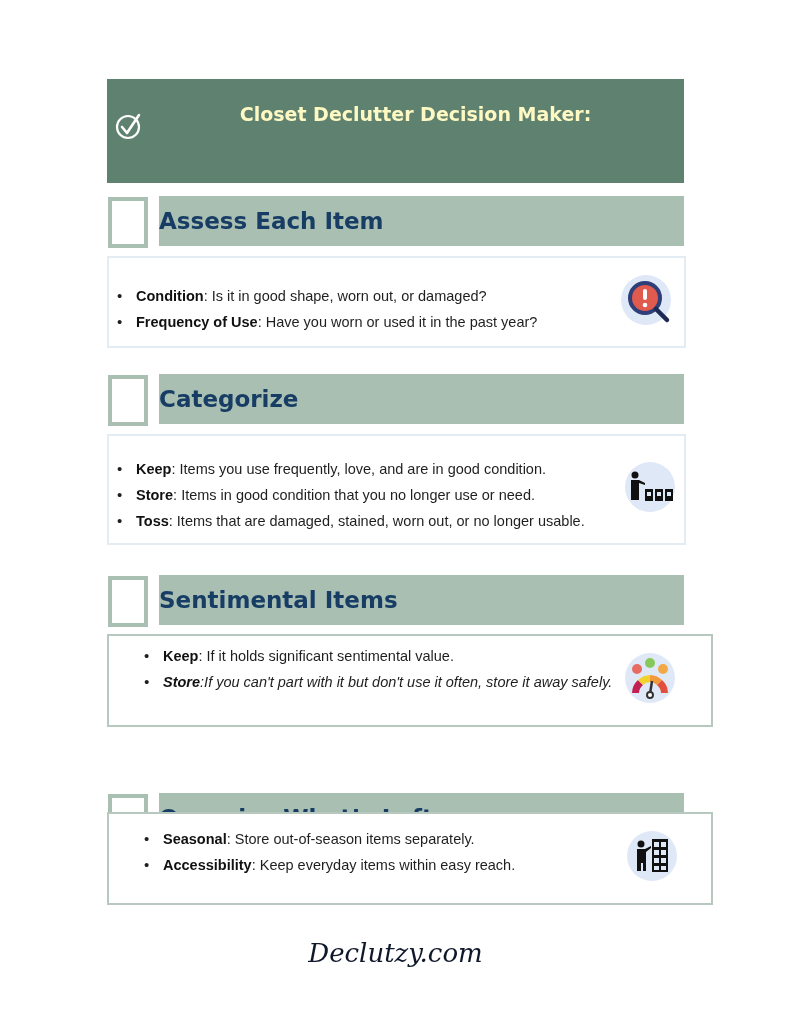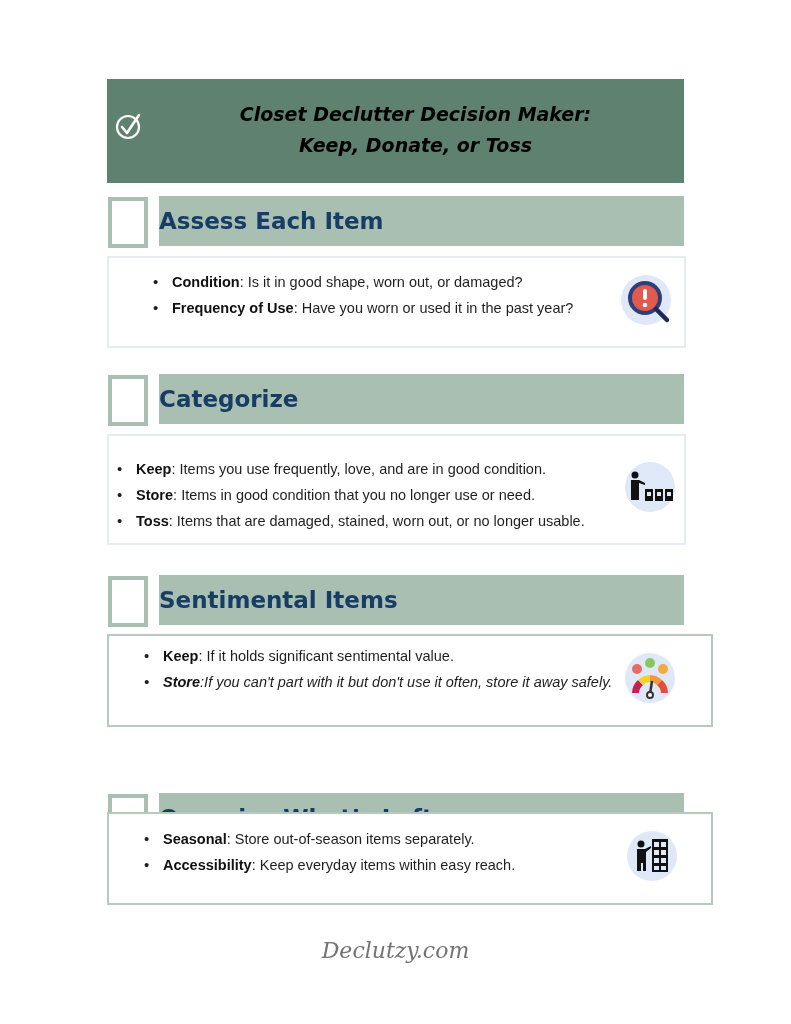--- a/index.html
+++ b/index.html
@@ -1,20 +1,20 @@
 <!DOCTYPE html>
 <html><head>
 <meta charset="utf-8">
 <style>
   html, body { margin: 0; padding: 0; background: #ffffff; }
   body { width: 791px; height: 1024px; position: relative; overflow: hidden;
          font-family: "Liberation Sans", sans-serif; color: #1a1a1a; }
 
   .header { position: absolute; left: 107px; top: 79px; width: 577px; height: 104px;
-            background: #5f8270; color: #000000; font-style: italic; }
+            background: #5f8270; color: #fef9c3; }
   .header .check { position: absolute; left: 8px; top: 33px; width: 28px; height: 28px; }
   .header .title { position: absolute; left: 60px; right: 20px; top: 20px; text-align: center;
                    font-family: "DejaVu Sans", sans-serif; font-weight: bold; font-size: 19px;
                    line-height: 31px; }
 
   .section-head { position: absolute; left: 107px; width: 577px; height: 50px; }
   .section-head .box { position: absolute; left: 1px; top: 1px; width: 32px; height: 43px;
                        border: 4px solid #a9bfb2; background: #fff; }
   .section-head .bar { position: absolute; left: 52px; top: 0; right: 0; height: 50px;
                        background: #a9bfb2; display: flex; align-items: center; justify-content: flex-start; }
@@ -26,44 +26,43 @@
   .card.green { border: 2px solid #b7c9bf; padding-left: 27px; }
   .card ul { margin: 0; padding: 0 0 0 27px; list-style: none; }
   .card li { position: relative; font-size: 14.5px; line-height: 26px; color: #1f1f1f; width: 470px; }
   .card li::before { content: "\2022"; position: absolute; left: -19px; top: 0; font-size: 15px; }
   .card li b { font-weight: bold; color: #111; }
 
   .icon-circle { position: absolute; width: 50px; height: 50px; border-radius: 50%; background: #dfe8f7; }
   .icon-circle svg { position: absolute; left: 0; top: 0; }
 
   .footer { position: absolute; left: 0; right: 0; top: 938px; text-align: center;
-            font-family: "DejaVu Serif", serif; font-style: italic; font-size: 22px; color: #737373; }
+            font-family: "DejaVu Serif", serif; font-style: italic; font-size: 26px; color: #0f172a; }
 </style>
 </head>
 <body>
 
 <div class="header">
   <svg class="check" viewBox="0 0 28 28">
     <circle cx="13" cy="15" r="11" fill="none" stroke="#fff" stroke-width="2.2"></circle>
     <path d="M7 15 L12 21 L24 3" fill="none" stroke="#fff" stroke-width="2.6" stroke-linecap="round" stroke-linejoin="round"></path>
   </svg>
   <div class="title">
     <div>Closet Declutter Decision Maker:</div>
-    <div>Keep, Donate, or Toss</div>
   </div>
 </div>
 
 <div class="section-head" style="top:196px;">
   <div class="box"></div>
   <div class="bar">
     <span>Assess Each Item</span>
   </div>
 </div>
 <div class="card light" style="top:256px; height:88px;">
-  <ul style="padding-top:11px;margin-left:36px;">
+  <ul style="padding-top:25px;">
     <li><b>Condition</b><span>: Is it in good shape, worn out, or damaged?</span></li>
     <li><b>Frequency of Use</b><span>: Have you worn or used it in the past year?</span></li>
   </ul>
   <div class="icon-circle" style="left:512px; top:17px;">
     <svg width="56" height="56" viewBox="0 0 56 56">
       <circle cx="24" cy="23" r="15" fill="#e05a4e" stroke="#2e3f7a" stroke-width="4"></circle>
       <rect x="22" y="14" width="4" height="11" rx="2" fill="#fff"></rect>
       <circle cx="24" cy="30" r="2.3" fill="#fff"></circle>
       <line x1="35" y1="34" x2="46" y2="45" stroke="#1d2a55" stroke-width="4.5" stroke-linecap="round"></line>
     </svg>

